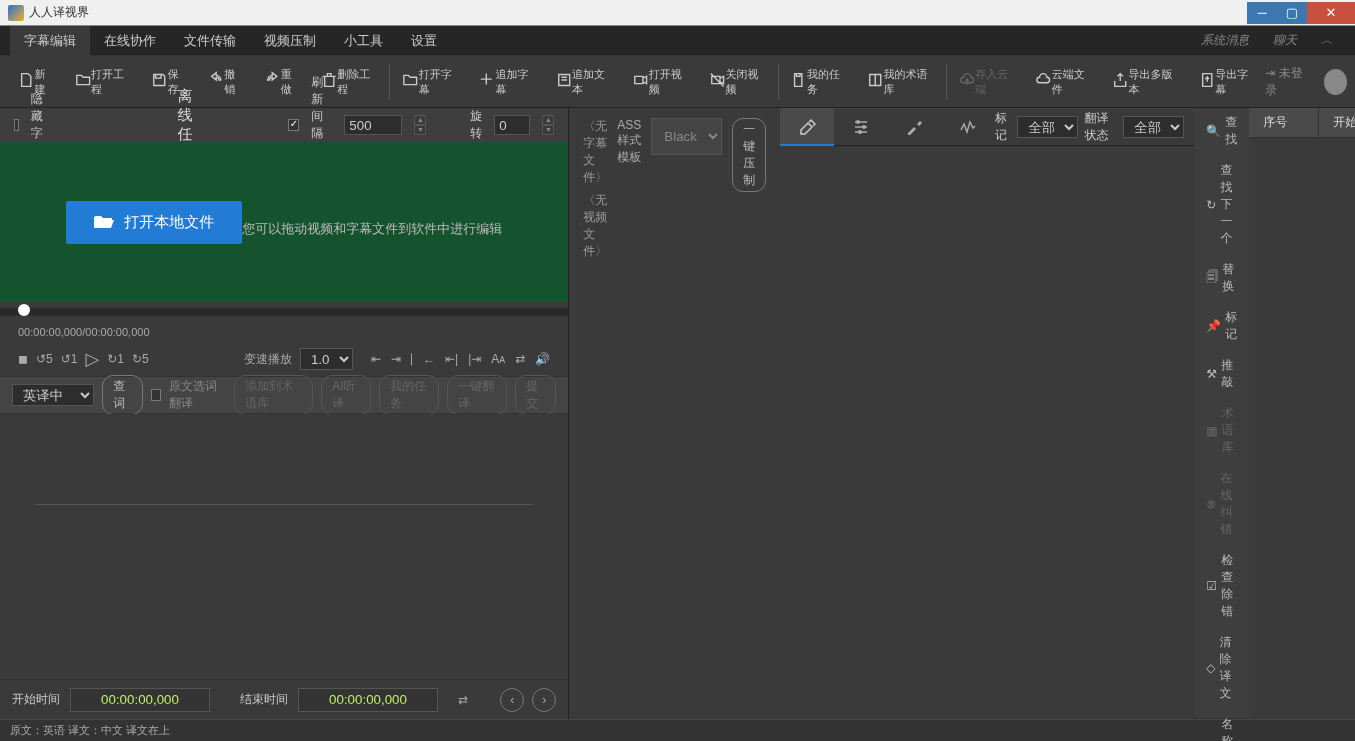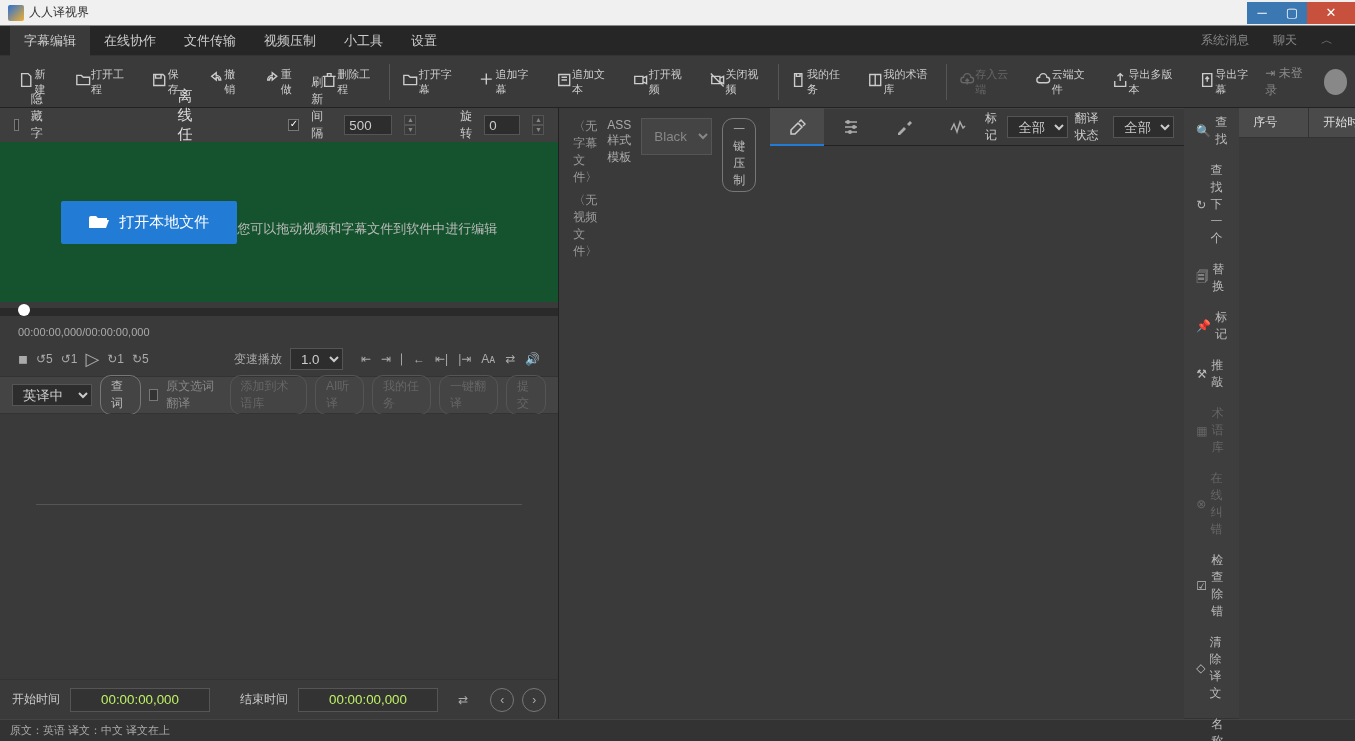--- a/index.html
+++ b/index.html
@@ -8,36 +8,36 @@
 .titlebar-icon { width: 16px; height: 16px; margin-right: 5px; background: linear-gradient(135deg,#2a6fd6,#f0b030); border-radius: 2px; }
 .win-controls { margin-left: auto; display: flex; }
 .win-btn { width: 30px; height: 22px; display: flex; align-items: center; justify-content: center; font-size: 13px; color: #fff; cursor: pointer; }
 .win-min { background: #3b77b0; }
 .win-max { background: #3b77b0; }
 .win-close { background: #c8513d; width: 48px; }
 .menubar { height: 30px; background: #262626; display: flex; align-items: center; padding: 0 10px; border-bottom: 1px solid #333; }
 .menu-item { padding: 0 14px; height: 30px; display: flex; align-items: center; cursor: pointer; color: #ccc; font-size: 13px; }
 .menu-item.active { background: #3a3a3a; }
 .menubar-right { margin-left: auto; display: flex; align-items: center; color: #888; }
-.menubar-right span { margin: 12px 12px; cursor: pointer; }
+.menubar-right span { margin: 12px 12px; cursor: pointer; font-style: italic; }
 .chevup { margin-left: 10px; cursor: pointer; }
 .toolbar { height: 52px; background: #3a3a3a; display: flex; align-items: center; padding: 0 8px; border-bottom: 1px solid #222; }
 .tool-btn { display: flex; flex-direction: row; align-items: center; justify-content: center; padding: 0 10px; cursor: pointer; color: #ccc; font-size: 11px; height: 48px; }
 .tool-btn.disabled { color: #666; }
 .tool-btn svg, .tool-btn .ico { width: 18px; height: 18px; margin-bottom: 3px; }
 .tool-sep { width: 1px; height: 36px; background: #555; margin: 0 2px; }
 .toolbar-right { margin-left: auto; display: flex; align-items: center; gap: 8px; color: #888; }
 .avatar-circle { width: 26px; height: 26px; border-radius: 50%; background: #888; margin-left: 6px; }
 .main { display: flex; height: calc(100vh - 26px - 30px - 52px - 22px); }
 .left-pane { width: 716px; background: #3a3a3a; display: flex; flex-direction: column; border-right: 1px solid #222; }
 .right-pane { flex: 1; background: #3a3a3a; display: flex; flex-direction: row; }
 .video-header { height: 34px; display: flex; align-items: center; padding: 0 14px; background: #3e3e3e; gap: 12px; }
 .checkbox { width: 12px; height: 12px; border: 1px solid #777; background: #333; cursor: pointer; display: inline-block; }
 .checkbox.checked::after { content: "✓"; color: #fff; font-size: 10px; display: block; margin-top: -2px; margin-left: 1px; }
-.num-input { width: 48px; height: 20px; background: #2d2d2d; border: 1px solid #555; color: #ccc; padding: 0 4px; }
+.num-input { width: 58px; height: 20px; background: #2d2d2d; border: 1px solid #555; color: #ccc; padding: 0 4px; }
 .spinner-btns { display: inline-flex; flex-direction: column; }
 .spinner-btns span { font-size: 7px; line-height: 8px; cursor: pointer; color: #888; border: 1px solid #555; width: 12px; text-align: center; background: #3a3a3a; }
 .drop-area { flex: 0 0 160px; display: flex; flex-direction: row; align-items: center; justify-content: center; background: #14532d; }
 .primary-btn { background: #227bd4; color: #fff; padding: 12px 28px; font-size: 15px; display: flex; align-items: center; gap: 10px; cursor: pointer; border-radius: 2px; }
 .hint { margin-top: 14px; color: #bbb; font-size: 13px; }
 .timeline { height: 8px; background: #2a2a2a; position: relative; margin: 6px 0; }
 .playhead { position: absolute; left: 18px; top: -4px; width: 12px; height: 12px; border-radius: 50%; background: #fff; }
 .timecode { padding: 4px 18px; color: #aaa; font-size: 11px; }
 .playback-row { height: 34px; display: flex; align-items: center; padding: 0 18px; gap: 8px; background: #3a3a3a; }
 .play-icon { cursor: pointer; color: #aaa; }

